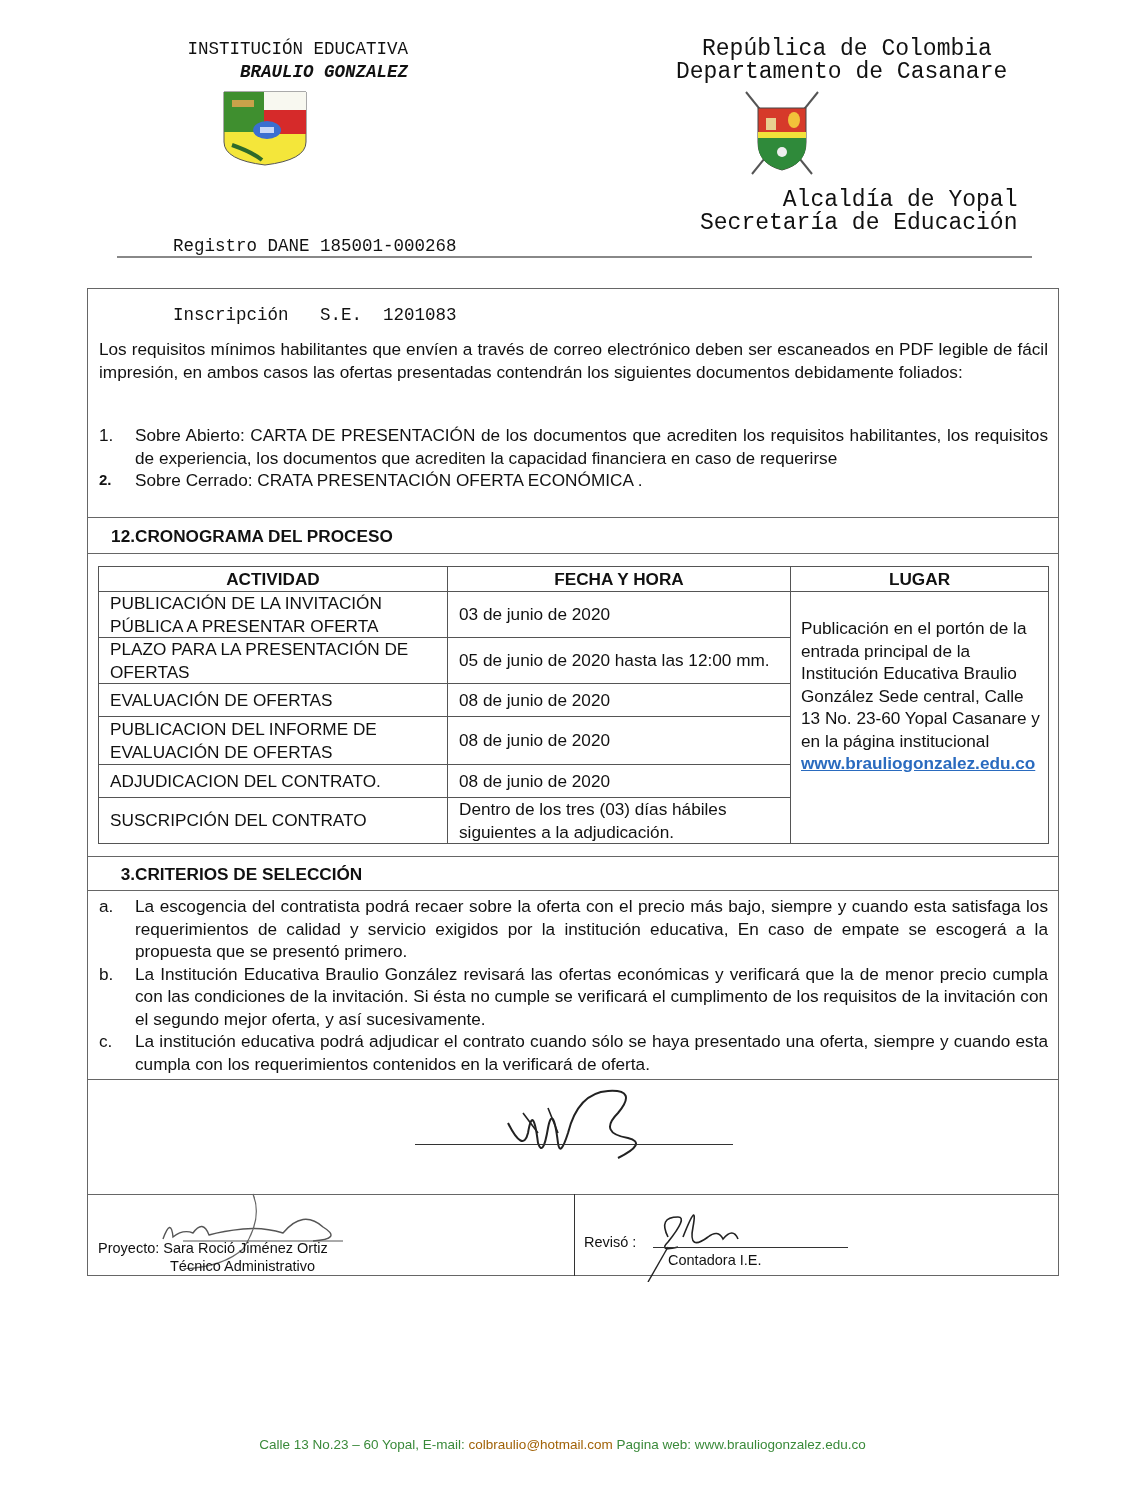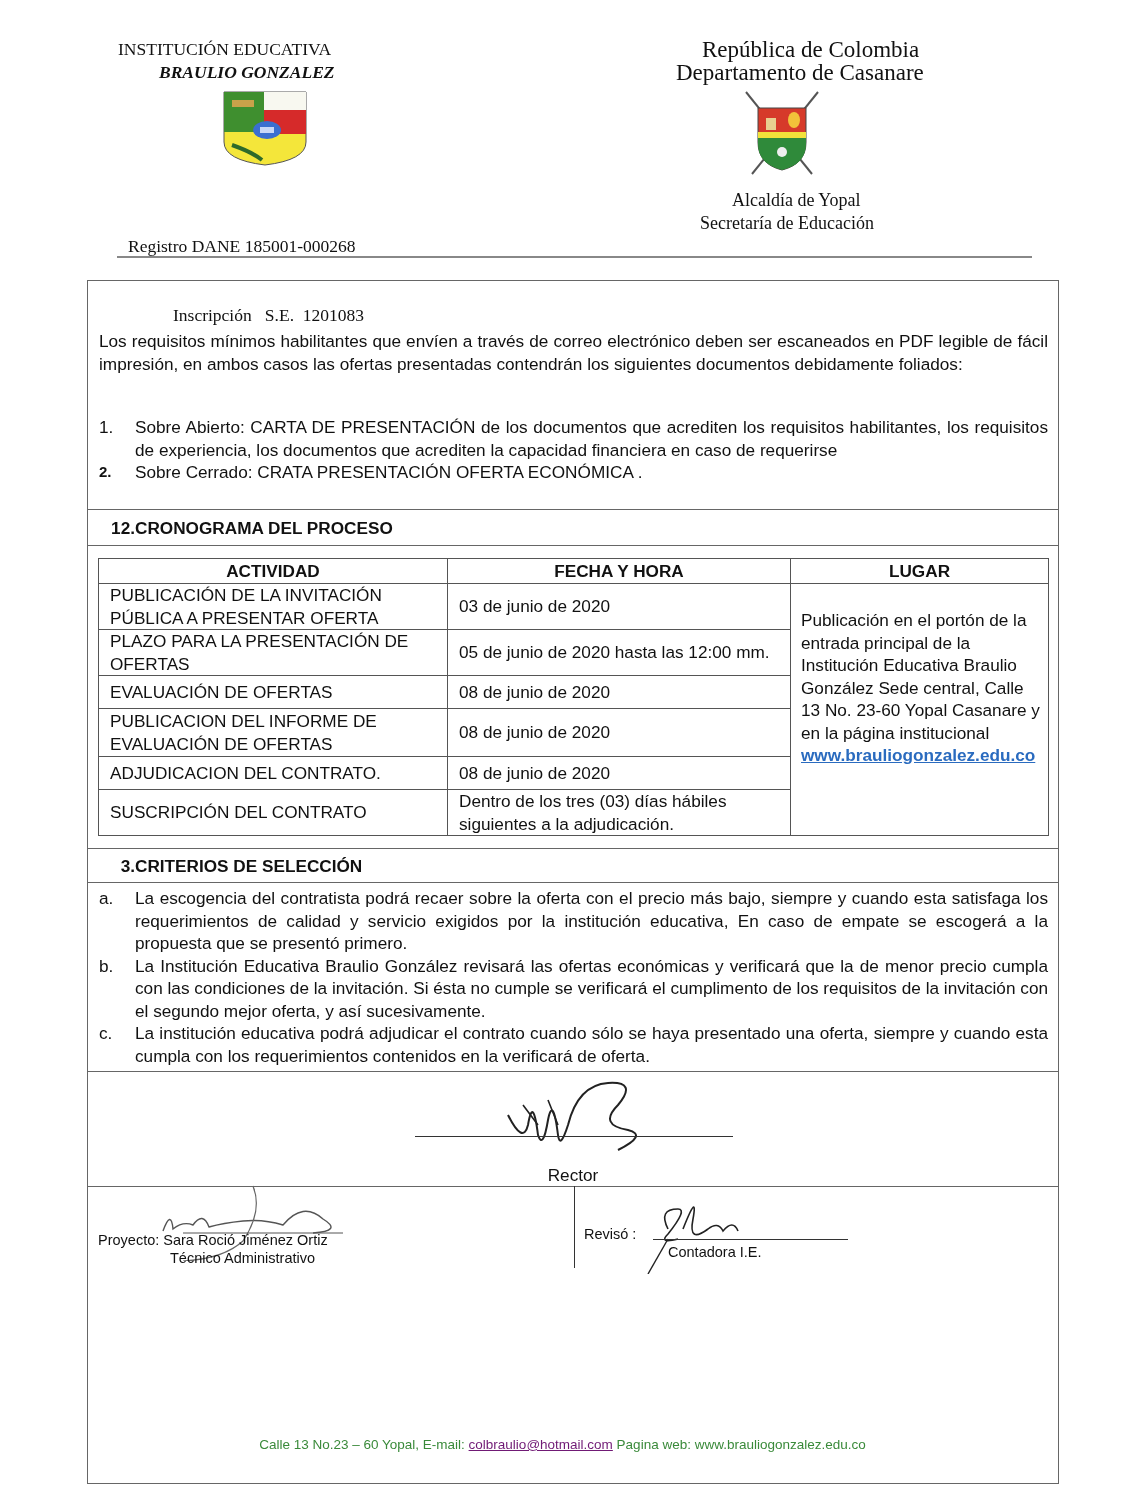--- a/index.html
+++ b/index.html
@@ -1,35 +1,35 @@
 <!DOCTYPE html>
 <html><head>
 <meta charset="utf-8">
 <style>
   html, body { margin: 0; padding: 0; background: #ffffff; }
   body { width: 1125px; height: 1493px; position: relative; overflow: hidden; color: #111; }
-  .serif { font-family: Liberation Serif, serif; }
+  .serif { font-family: Liberation Mono, monospace; text-align: right; }
   .sans { font-family: "Liberation Sans", "DejaVu Sans", sans-serif; }
 
   
   .hdr-left { position: absolute; left: 118px; top: 38px; width: 290px; font-size: 17.5px; line-height: 23px; }
   .hdr-left .l1 { white-space: nowrap; }
   .hdr-left .l2 { white-space: nowrap; font-weight: bold; font-style: italic; padding-left: 41px; }
   .hdr-right { position: absolute; left: 676px; top: 38px; width: 230px; font-size: 23px; line-height: 23px; }
   .hdr-right .r1 { padding-left: 26px; white-space: nowrap; }
   .hdr-right .r2 { white-space: nowrap; }
   .logo-left { position: absolute; left: 222px; top: 90px; width: 86px; height: 76px; }
   .logo-right { position: absolute; left: 742px; top: 90px; width: 80px; height: 86px; }
   .reg-left { position: absolute; left: 128px; top: 189px; font-size: 17.5px; line-height: 23px; white-space: pre; }
-  .reg-right { position: absolute; left: 700px; top: 189px; font-size: 18px; line-height: 23px; white-space: nowrap; }
+  .reg-right { position: absolute; left: 700px; top: 189px; font-size: 23px; line-height: 23px; white-space: nowrap; }
   .reg-right .a1 { padding-left: 32px; }
   .hdr-rule { position: absolute; left: 117px; top: 256px; width: 915px; height: 2px; background: #888; }
 
   
-  .frame { position: absolute; left: 87px; top: 280px; width: 972px; height: 1204px; border: 1.5px solid #666; box-sizing: border-box; }
+  .frame { position: absolute; left: 87px; top: 288px; width: 972px; height: 988px; border: 1.5px solid #666; box-sizing: border-box; }
   .hline { position: absolute; left: 0; width: 100%; height: 0; border-top: 1.5px solid #666; }
 
   .p { font-size: 17.2px; line-height: 22.5px; text-align: justify; }
   .intro { position: absolute; left: 11px; top: 49px; width: 949px; }
   .list { position: absolute; left: 11px; width: 949px; }
   .li { position: relative; padding-left: 36px; font-size: 17.2px; line-height: 22.5px; text-align: justify; }
   .li .n { position: absolute; left: 0; top: 0; }
   .li .n.bold { font-weight: bold; font-size: 15px; }
 
   .sec-title { position: absolute; left: 11px; font-weight: bold; font-size: 17.2px; line-height: 22px; text-align: right; }
@@ -44,21 +44,21 @@
   table.sched .c3 { padding-left: 10px; vertical-align: top; padding-top: 25px; }
   .link { color: #2a6bbf; font-weight: bold; text-decoration: underline; }
 
   
   .sig-rector { position: absolute; left: 0; width: 100%; text-align: center; font-size: 17.2px; line-height: 23px; }
   .sig-line { position: absolute; height: 0; border-top: 1.2px solid #333; }
   .vdiv { position: absolute; width: 0; border-left: 1.5px solid #333; }
   .small { font-size: 14.5px; line-height: 18px; white-space: nowrap; }
 
   .footer { position: absolute; left: 0; top: 1437px; width: 1125px; text-align: center; font-size: 13.5px; color: #3a8a3a; white-space: nowrap; }
-  .footer .mail { color: #701a75; text-decoration: underline; }
+  .footer .mail { color: #a16207; }
 </style>
 </head>
 <body>
 
 <div class="hdr-left serif">
   <div class="l1">INSTITUCIÓN EDUCATIVA</div>
   <div class="l2">BRAULIO GONZALEZ</div>
 </div>
 <div class="logo-left">
   <svg width="86" height="76" viewBox="0 0 86 76">
@@ -180,21 +180,20 @@
 
   <div class="hline" style="top:790px"></div>
 
   <div style="position:absolute; left:410px; top:794px;">
     <svg width="160" height="80" viewBox="0 0 160 80">
       <path d="M10 40 Q25 70 30 50 Q35 20 40 60 Q45 75 50 45 Q55 20 60 60 Q62 75 70 50 Q80 10 110 8 Q140 6 120 30 Q100 50 130 55 Q150 60 120 75" stroke="#222" stroke-width="2" fill="none"></path>
       <path d="M25 30 L40 50 M50 25 L60 50" stroke="#222" stroke-width="1.6" fill="none"></path>
     </svg>
   </div>
   <div class="sig-line" style="left:327px; top:855px; width:318px;"></div>
-  <div class="sig-rector" style="top:883px">Rector</div>
 
   <div class="hline" style="top:905px"></div>
   <div class="vdiv" style="left:486px; top:905px; height:82px;"></div>
 
   <div style="position:absolute; left:55px; top:900px;">
     <svg width="220" height="80" viewBox="0 0 220 80">
       <path d="M20 50 Q28 28 30 48 Q40 40 50 44 Q60 30 66 46 Q80 42 100 40 Q120 38 140 44 Q160 20 180 38 Q200 50 170 52" stroke="#555" stroke-width="1.4" fill="none"></path>
       <path d="M110 5 Q120 30 100 60 Q80 78 40 80" stroke="#666" stroke-width="1.2" fill="none"></path>
       <line x1="40" y1="52" x2="200" y2="52" stroke="#555" stroke-width="1"></line>
     </svg>

